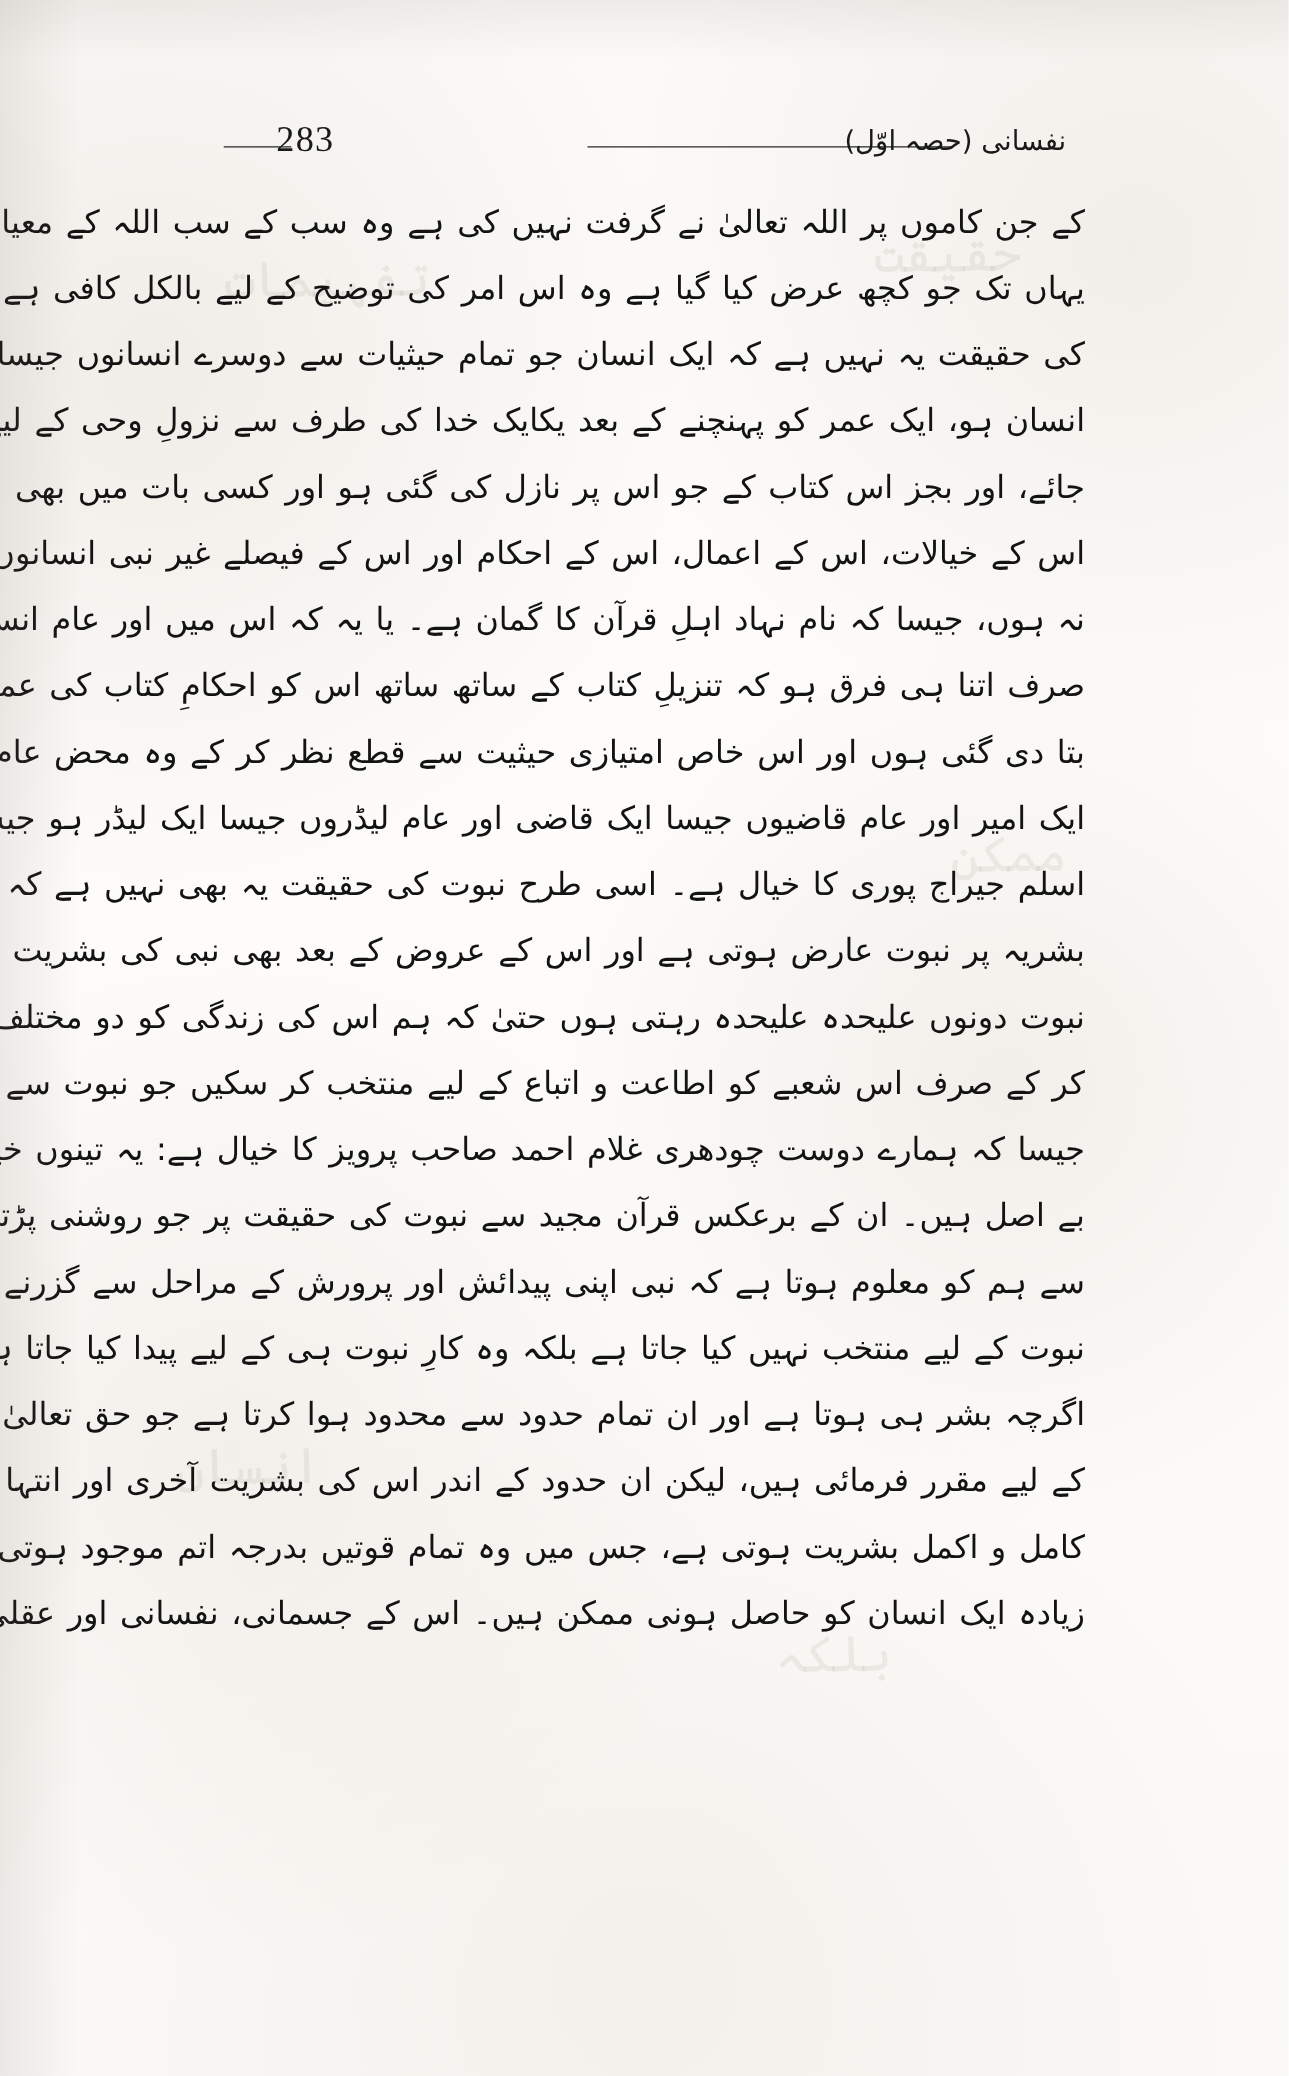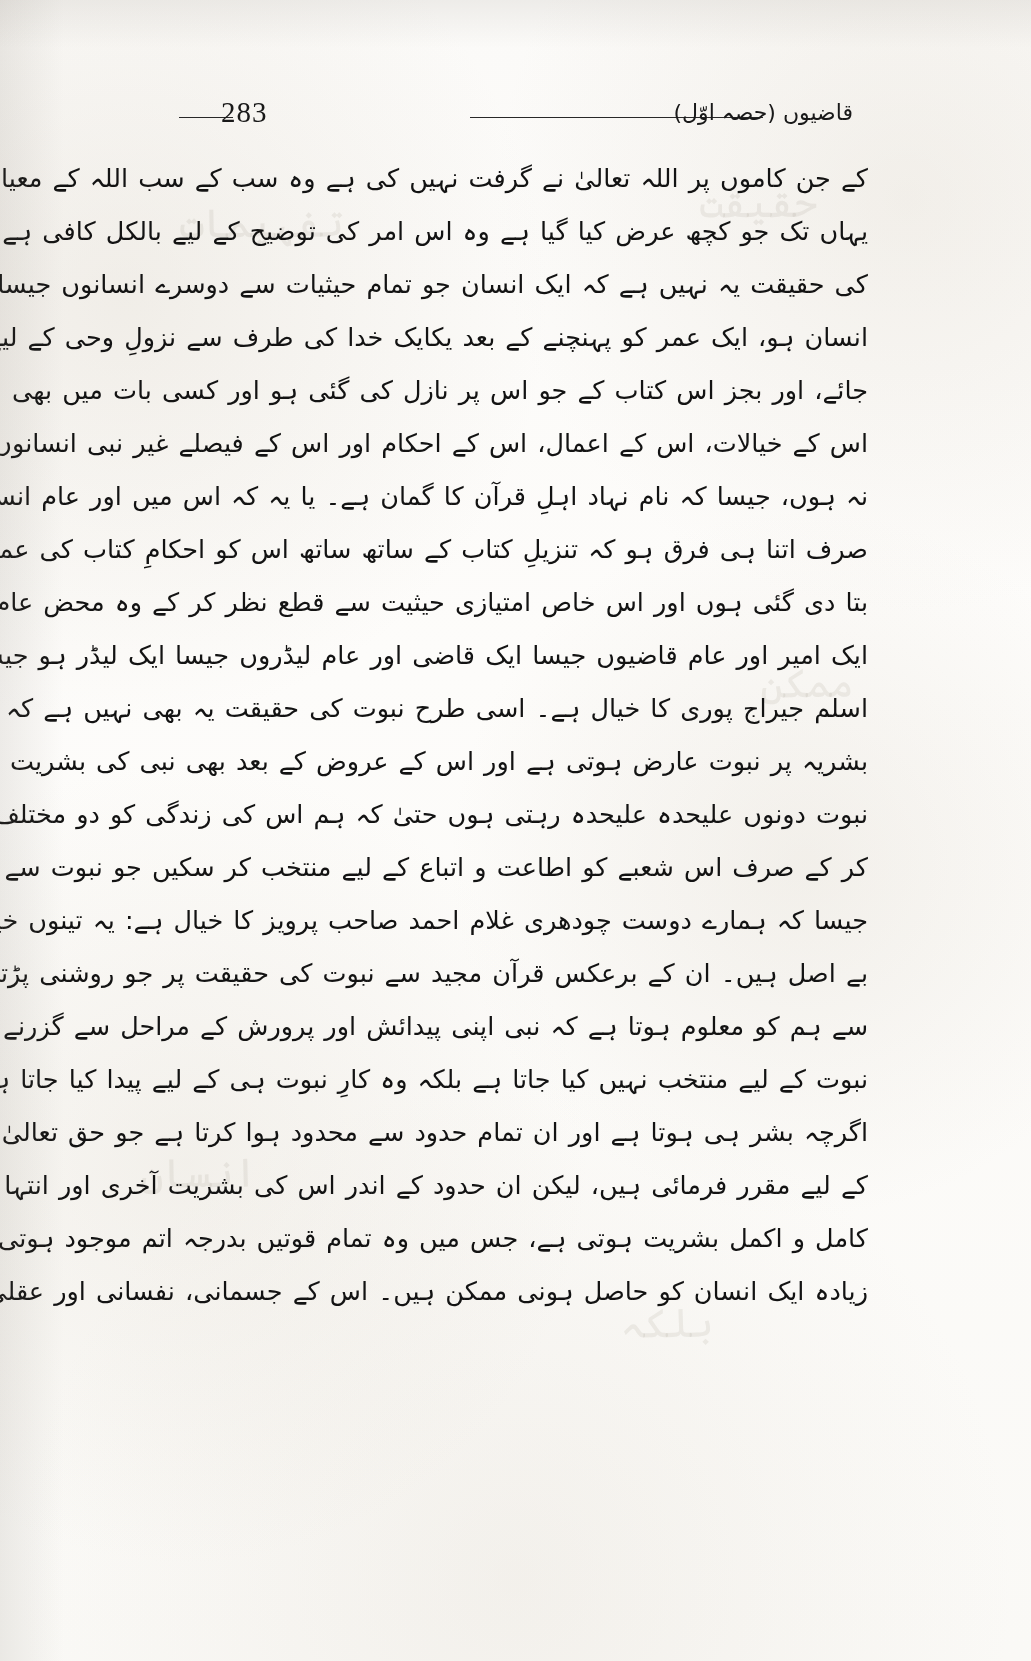--- a/index.html
+++ b/index.html
@@ -136,21 +136,21 @@
   <div class="ghost" style="left:140px; top:1150px;">انسان</div>
   <div class="ghost" style="left:620px; top:1300px;">بلکہ</div>
 </div>
 
 <div class="content">
 
   <div class="header">
     <div class="header-rule rule-right"></div>
     <div class="header-rule rule-left"></div>
     <div class="page-number">283</div>
-    <div class="book-title">قاضیوں (حصہ اوّل)</div>
+    <div class="book-title">نفسانی (حصہ اوّل)</div>
   </div>
 
   <div class="body-text">
     <p>
       <span class="line">کے جن کاموں پر اللہ تعالیٰ نے گرفت نہیں کی ہے وہ سب کے سب اللہ کے معیارِ مطلوب</span>
       <span class="line">یہاں تک جو کچھ عرض کیا گیا ہے وہ اس امر کی توضیح کے لیے بالکل کافی ہے کہ نبوت</span>
       <span class="line">کی حقیقت یہ نہیں ہے کہ ایک انسان جو تمام حیثیات سے دوسرے انسانوں جیسا ایک</span>
       <span class="line">انسان ہو، ایک عمر کو پہنچنے کے بعد یکایک خدا کی طرف سے نزولِ وحی کے لیے چن لیا</span>
       <span class="line">جائے، اور بجز اس کتاب کے جو اس پر نازل کی گئی ہو اور کسی بات میں بھی اس کی رائے،</span>
       <span class="line">اس کے خیالات، اس کے اعمال، اس کے احکام اور اس کے فیصلے غیر نبی انسانوں سے ممتاز</span>

